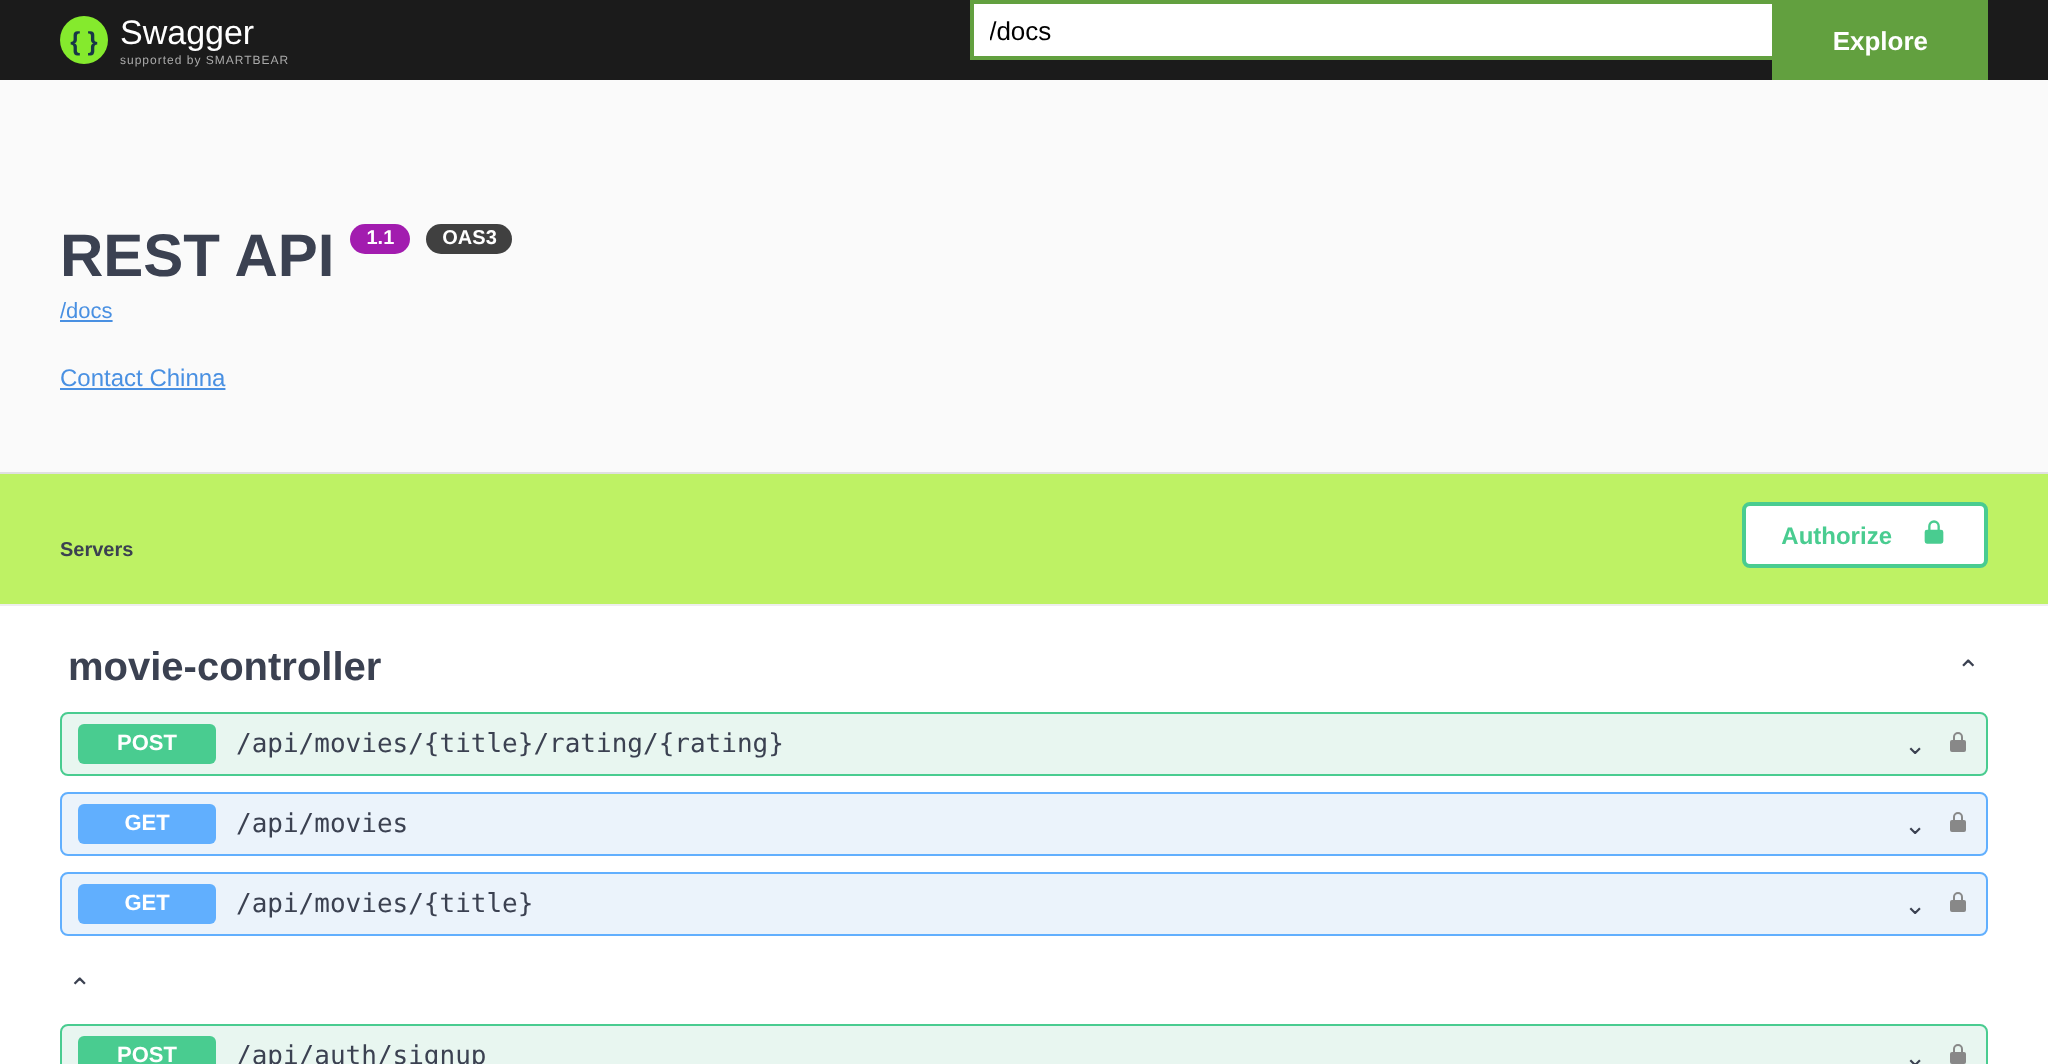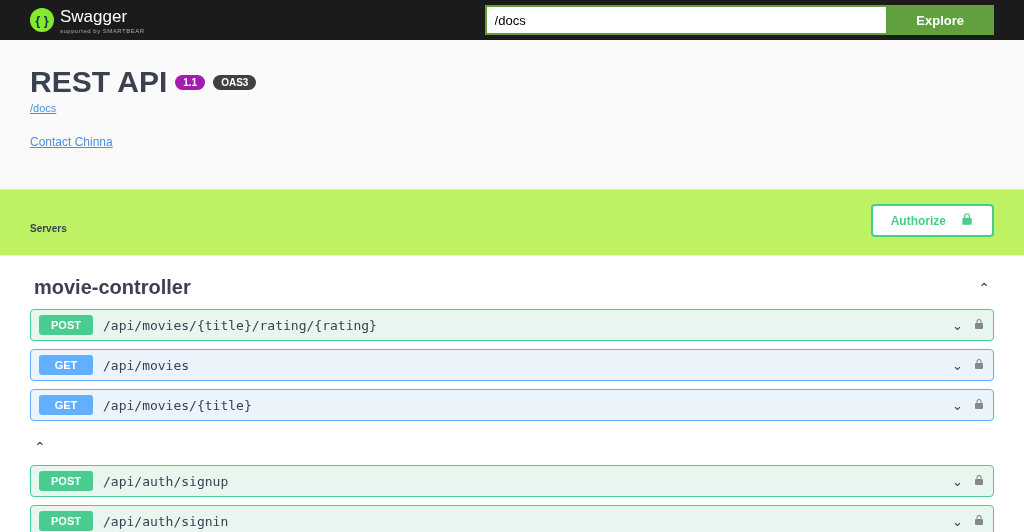--- a/index.html
+++ b/index.html
@@ -6,26 +6,26 @@
   body { font-family: sans-serif; font-size: 14px; color: #3b4151; background: #fff; }
   
   
   .topbar { background: #1b1b1b; height: 40px; display: flex; align-items: center; padding: 0 30px; gap: 20px; }
   .logo-wrap { display: flex; align-items: center; gap: 6px; }
   .logo-circle { width: 24px; height: 24px; border-radius: 50%; background: #85ea2d; display: flex; align-items: center; justify-content: center; color: #173647; font-size: 13px; font-weight: bold; }
   .logo-text { color: #fff; font-size: 17px; font-weight: 400; }
   .logo-sub { color: #aaa; font-size: 6px; letter-spacing: 0.5px; margin-top: 1px; }
   .logo-stack { display: flex; flex-direction: column; }
   .url-input { flex: 1; height: 30px; border: 2px solid #62a03f; border-right: none; background: #fff; padding: 0 8px; font-size: 13px; outline: none; margin-left: 140px; }
-  .explore-btn { height: 30px; background: #62a03f; color: #fff; border: 2px solid #62a03f; padding: 0 28px; font-size: 13px; font-weight: bold; cursor: pointer; }
+  .explore-btn { height: 40px; background: #62a03f; color: #fff; border: 2px solid #62a03f; padding: 0 28px; font-size: 13px; font-weight: bold; cursor: pointer; }
   .url-group { display: flex; flex: 1; max-width: 755px; margin-left: 180px; }
 
   
   .info { background: #fafafa; padding: 25px 30px 40px; border-bottom: 1px solid #e0e0e0; }
-  .title-row { display: flex; align-items: center; gap: 8px; }
+  .title-row { display: flex; align-items: flex-start; gap: 8px; margin-top: 47px; }
   .api-title { font-size: 30px; font-weight: bold; color: #3b4151; }
   .version-badge { background: #a21caf; color: #fff; font-size: 10px; padding: 2px 8px; border-radius: 20px; font-weight: bold; }
   .oas-badge { background: #404040; color: #fff; font-size: 10px; padding: 2px 8px; border-radius: 20px; font-weight: bold; }
   .docs-link { color: #4990e2; font-size: 11px; margin-top: 3px; display: inline-block; }
   .contact-link { color: #4990e2; font-size: 12px; margin-top: 20px; display: inline-block; }
 
   
   .servers-row { background: #bef264; padding: 14px 30px 18px; display: flex; justify-content: space-between; align-items: flex-end; border-bottom: 1px solid #eee; }
   .servers-label { font-size: 10px; font-weight: bold; color: #3b4151; display: block; margin-bottom: 3px; }
   .server-select { border: 2px solid #41444e; background: #fff; padding: 4px 22px 4px 8px; font-size: 12px; position: relative; cursor: pointer; display: inline-flex; align-items: center; min-width: 240px; justify-content: space-between; }
@@ -35,21 +35,21 @@
 
   
   .content { padding: 10px 30px 30px; }
   .tag-row { display: flex; justify-content: space-between; align-items: center; padding: 10px 4px; cursor: pointer; }
   .tag-name { font-size: 20px; font-weight: bold; color: #3b4151; }
   .tag-chev { font-size: 14px; color: #3b4151; }
 
   .op { border-radius: 4px; margin-bottom: 8px; display: flex; align-items: center; padding: 5px 8px; cursor: pointer; }
   .op-post { background: #e8f6f0; border: 1px solid #49cc90; }
   .op-get  { background: #ebf3fb; border: 1px solid #61affe; }
-  .method { color: #fff; font-size: 11px; font-weight: bold; padding: 4px 0; width: 54px; text-align: center; border-radius: 3px; }
+  .method { color: #fff; font-size: 11px; font-weight: bold; padding: 4px 0; width: 69px; text-align: center; border-radius: 3px; }
   .method-post { background: #49cc90; }
   .method-get  { background: #61affe; }
   .path { font-family: monospace; font-size: 13px; color: #3b4151; margin-left: 10px; flex: 1; }
   .op-right { display: flex; align-items: center; gap: 10px; color: #3b4151; }
   .op-chev { font-size: 13px; }
   .op-lock { font-size: 13px; color: #888; }
 </style>
 </head>
 <body>
 

